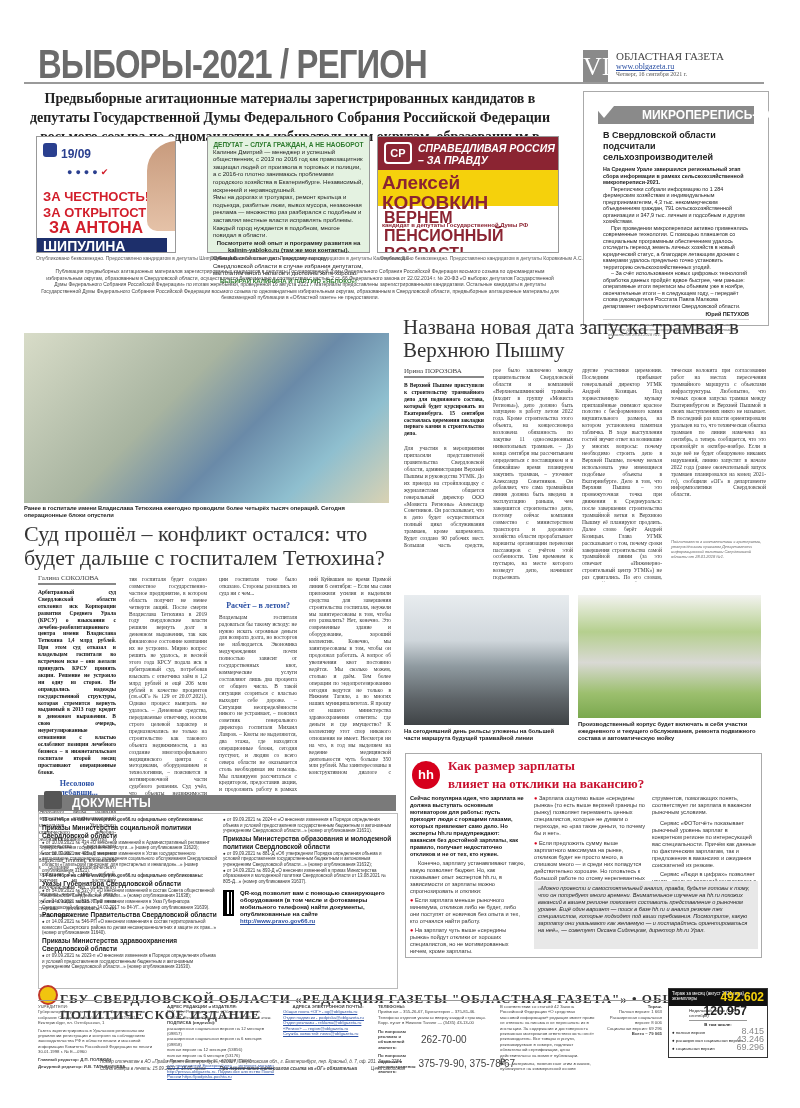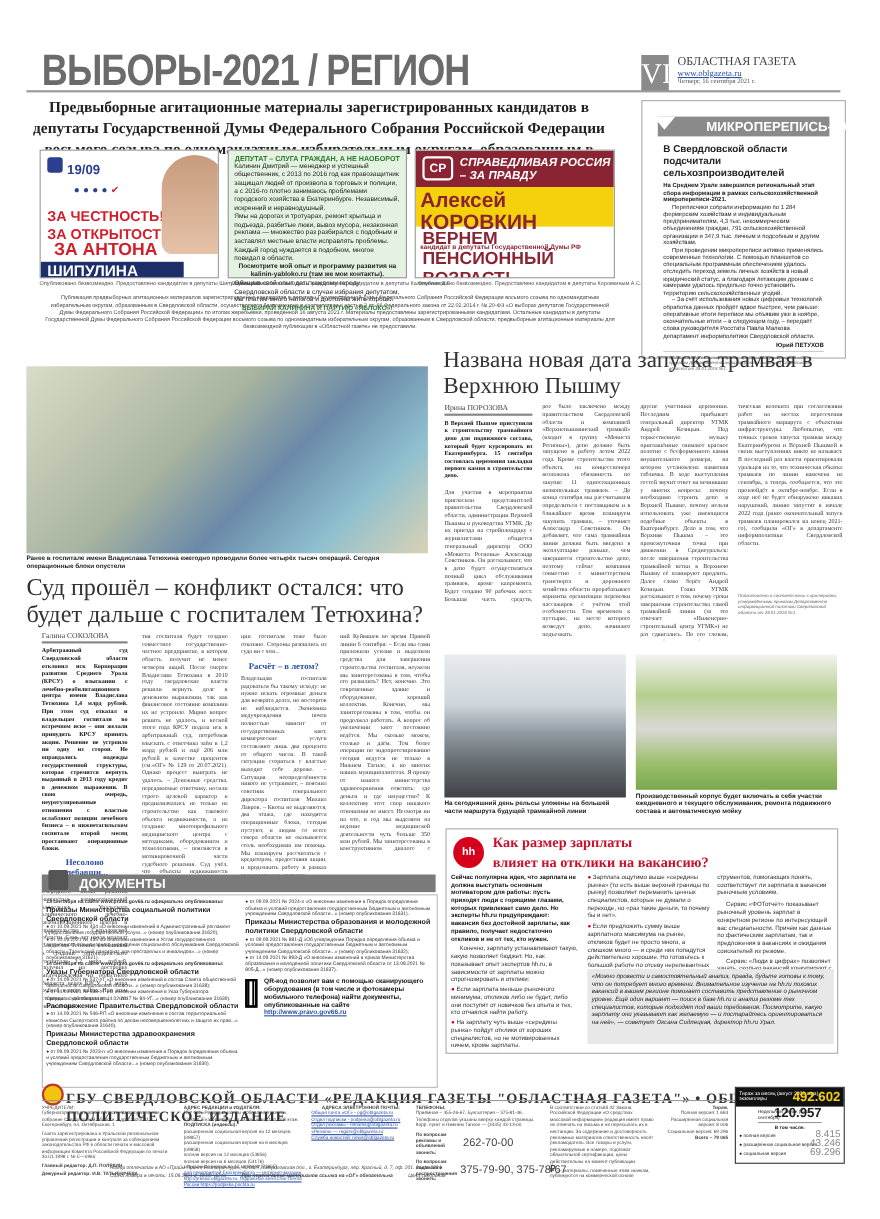--- a/index.html
+++ b/index.html
@@ -6,21 +6,21 @@
 body{width:800px;height:1108px;background:#fff;font-family:"Liberation Sans",sans-serif;color:#222;position:relative;overflow:hidden}
 .abs{position:absolute}
 .hdr-title{left:38px;top:42px;font-family:"Liberation Sans",sans-serif;font-weight:bold;font-size:40px;color:#6b6b6b;letter-spacing:-1px;transform:scaleX(0.82);transform-origin:left top}
 .hdr-rule{left:24px;top:82px;width:740px;height:2px;background:#9a9a9a}
 .vi{left:583px;top:50px;width:25px;height:33px;background:#8a8a8a;color:#fff;font-family:"Liberation Serif",serif;font-size:26px;line-height:33px;text-align:center}
 .og{left:616px;top:50px;font-family:"Liberation Serif",serif;font-size:11px;color:#444}
 .og a{color:#2a4fa3;font-size:8px;display:block;text-decoration:underline}
 .og .dt{font-size:6px;color:#555}
 .intro{left:20px;top:89px;width:540px;text-align:center;font-family:"Liberation Serif",serif;font-weight:bold;font-size:14px;line-height:19px;color:#222}
 .ad{top:136px;height:117px;border:1px solid #999}
-.ad1{left:36px;width:163px;background:#fff;overflow:hidden}
+.ad1{left:36px;width:140px;background:#fff;overflow:hidden}
 .ad1 .dt{left:8px;top:10px;font-weight:bold;color:#2a3f8f;font-size:12px}
 .ad1 .sl{left:6px;top:52px;color:#d21e2b;font-size:13px;line-height:16px;font-weight:bold}
 .ad1 .nm1{left:12px;top:82px;font-size:16px;font-weight:bold;color:#d21e2b}
 .ad1 .nm2{left:0;top:101px;width:130px;height:16px;background:#1d2f6b;color:#fff;font-weight:bold;font-size:14px;line-height:16px;padding-left:6px}
 .ad1 .face{left:110px;top:4px;width:60px;height:90px;border-radius:30px 30px 10px 10px;background:linear-gradient(#c89b7d,#e5c2a8);}
 .ad2{left:207px;width:163px;background:#e4f2e1;padding:4px 5px;font-size:6px;line-height:7.6px;color:#222}
 .ad2 .h{color:#2d7a2d;font-weight:bold;text-align:center;font-size:6.5px}
 .ad2 .f{color:#2d7a2d;font-weight:bold;text-align:center}
 .ad3{left:377px;width:182px;background:#fff;overflow:hidden}
 .ad3 .top{height:33px;background:#8b2432;color:#fff;font-weight:bold;font-style:italic;font-size:10.5px;line-height:12px;padding:5px 0 0 40px}
@@ -45,21 +45,21 @@
 .hosp-title{left:24px;top:522px;width:380px;font-family:"Liberation Serif",serif;font-size:22px;line-height:24px;color:#333}
 .byline{font-family:"Liberation Serif",serif;font-size:7px;color:#444;border-bottom:2px solid #888;padding-bottom:1px}
 .col{font-family:"Liberation Serif",serif;font-size:5.5px;line-height:6.9px;color:#333;text-align:justify}
 .col.bold{font-weight:bold;color:#111}
 .sub{font-family:"Liberation Serif",serif;color:#2a4fa3;font-weight:bold;font-size:8px;text-align:center;margin:4px 0}
 .tram-title{left:403px;top:316px;width:390px;font-family:"Liberation Serif",serif;font-size:21px;line-height:23px;color:#333}
 .tram-photo1{left:404px;top:595px;width:165px;height:130px;background:linear-gradient(#e8ecef 0%,#cfd6db 35%,#8f9aa0 55%,#5e6468 80%,#3f4346)}
 .tram-photo2{left:578px;top:595px;width:183px;height:123px;background:linear-gradient(#f3f3f0 0%,#b5cf8e 30%,#d9d9d4 55%,#9cbf6e 80%,#7aa84e)}
 .tram-cap{font-size:5.8px;font-weight:bold;line-height:7px}
 .hh{left:405px;top:753px;width:357px;height:205px;border:1px solid #aaa}
-.hh .logo{position:absolute;left:6px;top:7px;width:28px;height:28px;border-radius:50%;background:#d6001c;color:#fff;font-weight:bold;font-size:10px;line-height:28px;text-align:center}
+.hh .logo{position:absolute;left:6px;top:7px;width:28px;height:28px;border-radius:50%;background:#d6001c;color:#fff;font-weight:bold;font-size:13px;line-height:28px;text-align:center}
 .hh .t{position:absolute;left:42px;top:3px;font-family:"Liberation Serif",serif;font-weight:bold;color:#c8102e;font-size:13px;line-height:18px}
 .hh .c{position:absolute;font-size:5.6px;line-height:7px;color:#333}
 .hh .quote{position:absolute;left:128px;top:127px;width:224px;height:68px;background:#e8e8e8;padding:4px;font-size:5.6px;line-height:7px;font-style:italic}
 .docs-bar{left:38px;top:795px;width:358px;height:16px;background:#7a7a7a;color:#fff;font-weight:bold;font-size:12px;line-height:16px;padding-left:34px}
 .docs-bar .ic{position:absolute;left:6px;top:-4px;width:18px;height:18px;background:#555;border-radius:2px}
 .docs{left:38px;top:813px;width:360px;height:176px;border:1px solid #bbb;font-size:4.6px;line-height:5.6px;color:#333;padding:3px}
 .docs h4{font-size:6.5px;line-height:8px;color:#222;margin-top:1px}
 .docs .d{font-size:4.5px}
 .qr{width:26px;height:26px;background:repeating-linear-gradient(90deg,#000 0 2px,#fff 2px 4px),#000;background-blend-mode:difference;border:2px solid #000}
 .foot-bar{left:38px;top:1000px;width:730px;height:1px;background:#999}

